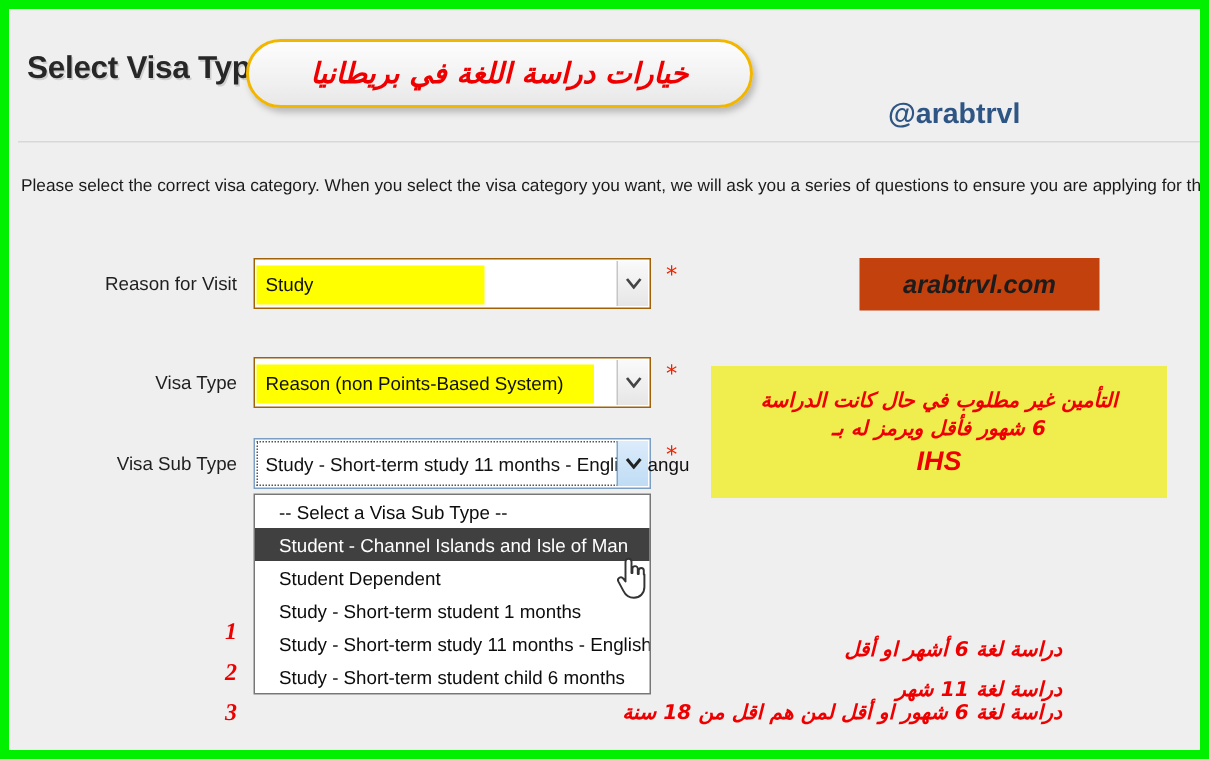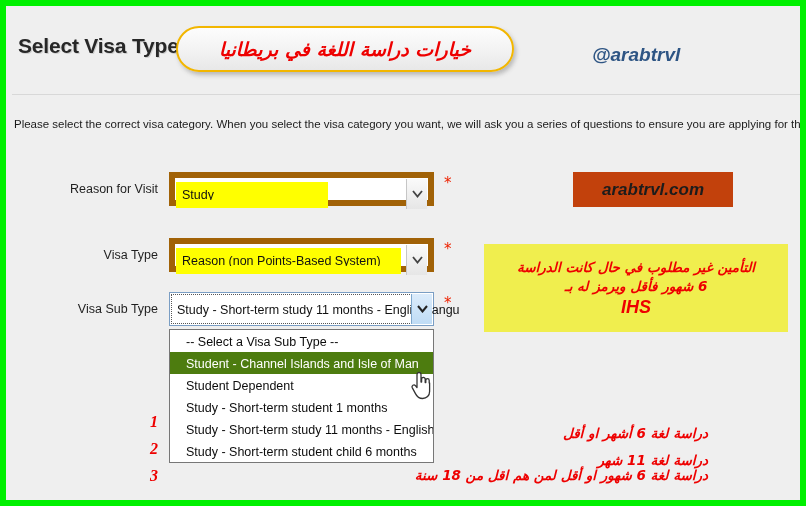--- a/index.html
+++ b/index.html
@@ -32,21 +32,21 @@
     top: 22px;
     font-size: 21px;
     font-weight: bold;
     color: #272727;
     letter-spacing: -0.2px;
     text-shadow: 1px 1px 0 #cfcfcf;
     white-space: nowrap;
   }
   #title-pill {
     position: absolute;
-    left: 164px;
+    left: 152px;
     top: 14px;
     width: 338px;
     height: 46px;
     border: 2px solid #f2b600;
     border-radius: 24px;
     background: linear-gradient(180deg,#fdfdfd 0%,#f2f2f2 55%,#e8e8e8 100%);
     box-shadow: 2px 3px 4px rgba(120,120,120,0.45);
     box-sizing: border-box;
   }
   #title-pill-text {
@@ -61,24 +61,23 @@
     direction: rtl;
     color: #ee0000;
     font-weight: bold;
     font-style: italic;
     font-size: 19px;
     font-family: "DejaVu Sans", sans-serif;
   }
   #handle-text {
     position: absolute;
     left: 580px;
-    top: 32px;
+    top: 54px;
     font-size: 19px;
     font-weight: bold;
-    font-style: italic;
     color: #2e5584;
     white-space: nowrap;
   }
   #header-rule {
     position: absolute;
     left: 6px;
     top: 88px;
     width: 788px;
     height: 1px;
     background: #d8d8d8;
@@ -112,21 +111,21 @@
     font-size: 12.5px;
     color: #1f1f1f;
   }
   .select-box {
     position: absolute;
     left: 163px;
     top: 0;
     width: 265px;
     height: 34px;
     background: #ffffff;
-    border: 6px solid #a16207;
+    border: 1px solid #a16207;
     box-sizing: border-box;
     box-shadow: inset 0 1px 0 #ffffff;
   }
   .select-value {
     position: absolute;
     left: 7px;
     top: 0;
     height: 100%;
     line-height: 34px;
     font-size: 12.5px;
@@ -192,21 +191,21 @@
     height: 22px;
     line-height: 25px;
     padding-left: 16px;
     font-size: 12.5px;
     color: #0c0c0c;
     white-space: nowrap;
     overflow: hidden;
     box-sizing: border-box;
   }
   .option-item.selected {
-    background: #4d7c0f;
+    background: #404040;
     color: #ffffff;
   }
   #cursor-hand {
     position: absolute;
     left: 240px;
     top: 40px;
     width: 22px;
     height: 30px;
     pointer-events: none;
     z-index: 20;
@@ -266,21 +265,20 @@
     height: 88px;
     background: #f0ee4e;
     display: flex;
     flex-direction: column;
     align-items: center;
     justify-content: center;
     gap: 3px;
     direction: rtl;
     padding: 4px 8px;
     box-sizing: border-box;
-    margin-left: 10px;
   }
   .info-line {
     color: #ee0000;
     font-weight: bold;
     font-style: italic;
     font-size: 13.5px;
     font-family: "DejaVu Sans", sans-serif;
     white-space: nowrap;
     text-align: center;
   }

